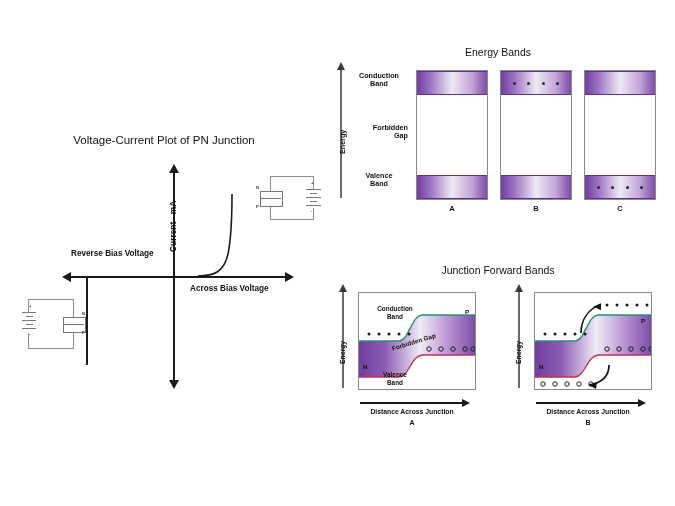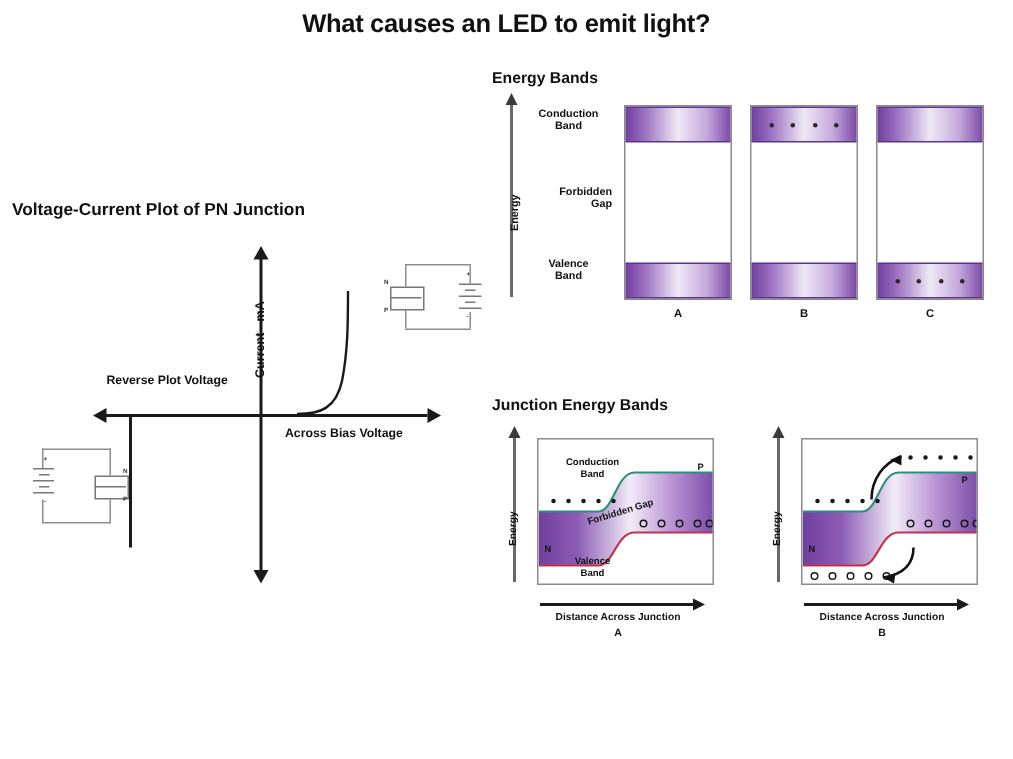--- a/index.html
+++ b/index.html
@@ -11,21 +11,21 @@
 
   
   .slide-title{
     position:absolute;left:0;top:6px;width:675px;text-align:center;
     font-size:17px;font-weight:bold;letter-spacing:-.2px;color:#111;
   }
 
   
   .panel{position:absolute;}
   .panel-title{
-    position:absolute;font-size:9.5px;font-weight:bold;color:#111;
+    position:absolute;text-align:center;font-size:9.5px;font-weight:normal;color:#111;
   }
 
   
   #vi-plot{left:8px;top:130px;width:312px;height:260px;}
   #vi-plot .panel-title{left:0;top:4px;width:312px;font-size:11.5px;}
 
   .axis-line{position:absolute;background:#1a1a1a;}
   .ax-v{width:2px;}
   .ax-h{height:2px;}
 
@@ -86,41 +86,40 @@
 
   .jb-txt{position:absolute;font-size:6.4px;font-weight:bold;color:#111;text-align:center;line-height:1.2;}
   .jb-np{position:absolute;font-size:6.2px;font-weight:bold;color:#111;}
   .jb-gap{position:absolute;font-size:6.4px;font-weight:bold;color:#111;white-space:nowrap;}
 </style>
 </head>
 <body>
 
 <div class="slide">
 
-  <div class="slide-title">What causes an LED to emit light?</div>
 
   <div class="panel" id="vi-plot">
     <div class="panel-title">Voltage-Current Plot of PN Junction</div>
 
     <div class="axis-line ax-v" style="left:165px;top:42px;height:208px;"></div>
     <div class="arrowhead ar-up" style="left:161px;top:34px;"></div>
     <div class="arrowhead ar-down" style="left:161px;top:250px;"></div>
 
     <div class="axis-line ax-h" style="left:62px;top:146px;width:215px;"></div>
     <div class="arrowhead ar-left" style="left:54px;top:142px;"></div>
     <div class="arrowhead ar-right" style="left:277px;top:142px;"></div>
 
     <div class="axis-line ax-v" style="left:78px;top:146px;height:89px;background:#1a1a1a;"></div>
 
     <svg class="jb-svg" width="312" height="260" style="left:0;top:0;pointer-events:none;">
       <path d="M 190 146 C 206 146 216 142 220 124 C 224 104 224 84 224 64" fill="none" stroke="#1a1a1a" stroke-width="1.6"></path>
     </svg>
 
     <div class="lbl lbl-rot" style="left:160px;top:122px;font-size:8.4px;">Current - mA</div>
-    <div class="lbl" style="left:63px;top:119px;font-size:8.2px;">Reverse Plot Voltage</div>
+    <div class="lbl" style="left:63px;top:119px;font-size:8.2px;">Reverse Bias Voltage</div>
     <div class="lbl" style="left:182px;top:154px;font-size:8.2px;">Across Bias Voltage</div>
 
     <div class="circuit" style="left:247px;top:42px;width:62px;height:52px;">
       <div class="cw cw-h" style="left:15px;top:4px;width:44px;"></div>
       <div class="cw cw-h" style="left:15px;top:47px;width:44px;"></div>
       <div class="cw cw-v" style="left:15px;top:4px;height:15px;"></div>
       <div class="cw cw-v" style="left:15px;top:33px;height:14px;"></div>
       <div class="cw cw-v" style="left:58px;top:4px;height:13px;"></div>
       <div class="cw cw-v" style="left:58px;top:36px;height:11px;"></div>
 
@@ -213,21 +212,21 @@
             <span class="dot"></span>
             <span class="dot"></span>
             <span class="dot"></span>
           </div>
         </div>
     </div>
     <div class="eb-caption" style="left:256px;">C</div>
   </div>
 
   <div class="panel" id="junction-bands">
-    <div class="panel-title">Junction Energy Bands</div>
+    <div class="panel-title">Junction Forward Bands</div>
 
     <div class="jb-axis" style="left:14px;"></div>
     <div class="jb-axis-head" style="left:11px;top:20px;"></div>
     <div class="jb-elbl" style="left:11px;top:100px;">Energy</div>
 
     <div class="jb-plot" style="left:30px;">
       <svg class="jb-svg" width="118" height="98">
         <defs>
           <linearGradient id="gradA1" x1="0" y1="0" x2="1" y2="0">
             <stop offset="0%" stop-color="#6f3f9e"></stop>

